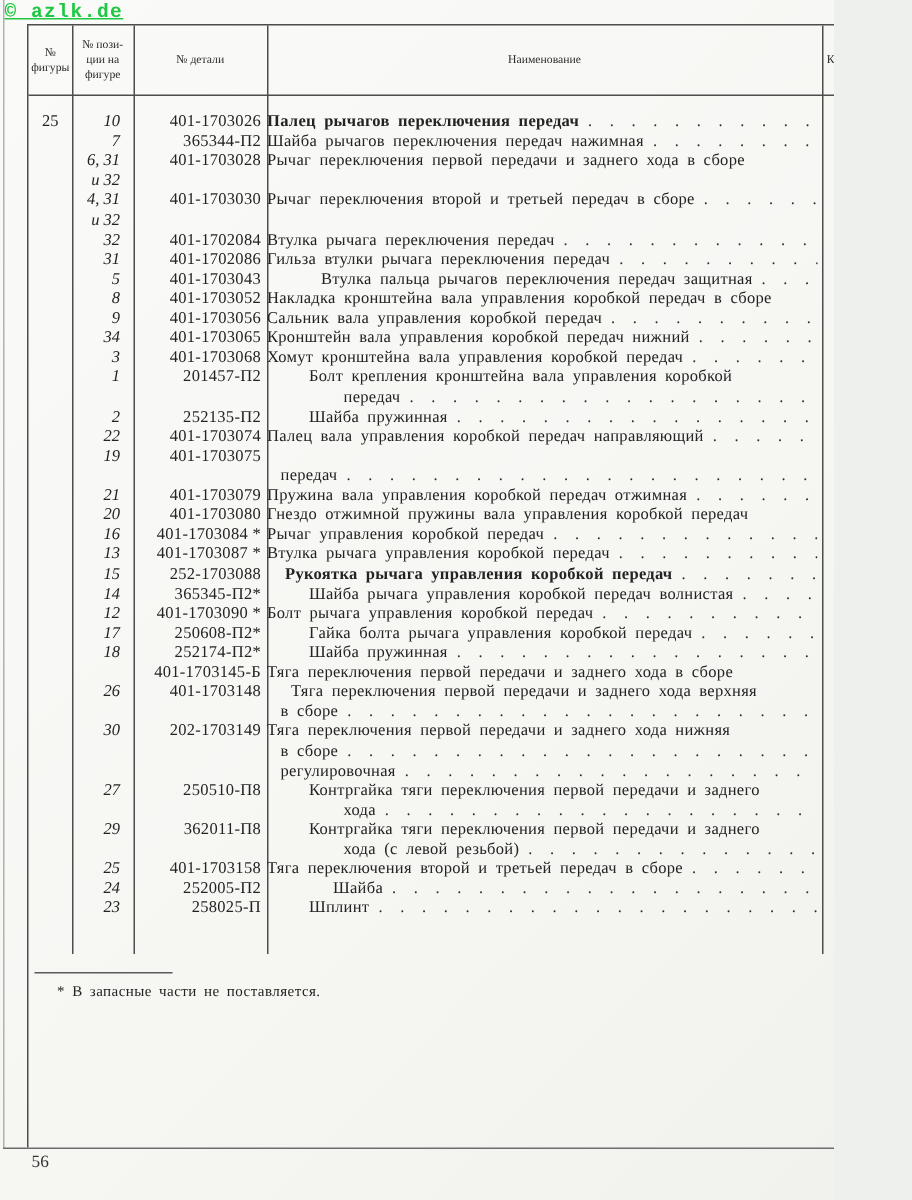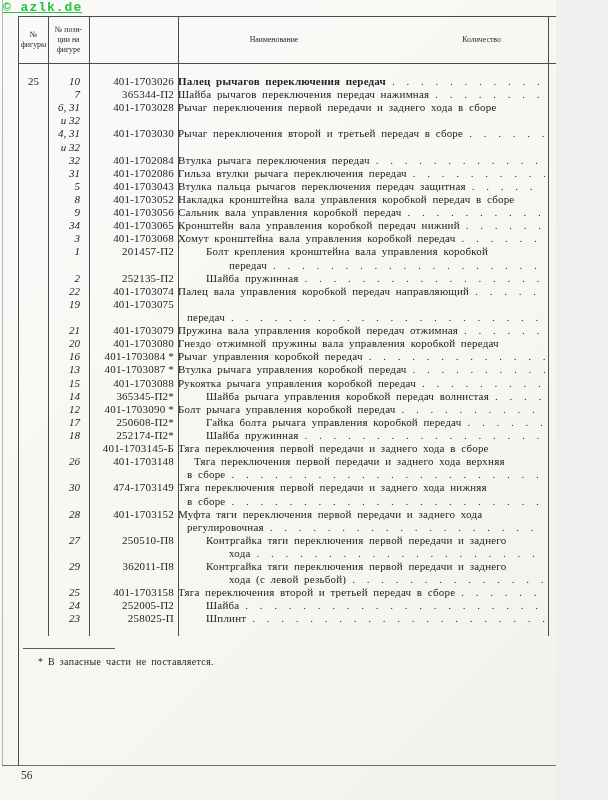--- a/index.html
+++ b/index.html
@@ -61,20 +61,21 @@
   <div class="watermark">© azlk.de</div>
   <div class="left-edge-line"></div>
 
   <div class="table">
     <div class="thead">
       <div class="th fig">№
 фигуры</div>
       <div class="th pos">№ пози-
 ции на
 фигуре</div>
+      <div class="th part">№ детали</div>
       <div class="th name">Наименование</div>
       <div class="th qty">Количество</div>
     </div>
     <div class="header-underline"></div>
     <div class="vline v1"></div>
     <div class="vline v2"></div>
     <div class="vline v3"></div>
     <div class="vline v4"></div>
     <div class="rows">
         <div class="row">
@@ -152,21 +153,21 @@
             <span class="nm" style="padding-left: 0px;">Гильза втулки рычага переключения передач</span>
             <span class="leader">. . . . . . . . . . . . . . . . . . . . . . . . . . . . . . . . . . . . . . . . . . . . . . . . . . . . . . . . . . . . . . . . . . . . . . . . . . . . . . . . . . . . . . . . . . </span>
           </span>
           <span class="cell qty">2</span>
         </div>
         <div class="row">
           <span class="cell fig"></span>
           <span class="cell pos">5</span>
           <span class="cell part">401-1703043</span>
           <span class="cell name">
-            <span class="nm" style="padding-left: 0px;">Втулка пальца рычагов переключения передач защитная</span>
+            <span class="nm" style="padding-left: 0px; margin-left: 36px;">Втулка пальца рычагов переключения передач защитная</span>
             <span class="leader">. . . . . . . . . . . . . . . . . . . . . . . . . . . . . . . . . . . . . . . . . . . . . . . . . . . . . . . . . . . . . . . . . . . . . . . . . . . . . . . . . . . . . . . . . . </span>
           </span>
           <span class="cell qty">1</span>
         </div>
         <div class="row">
           <span class="cell fig"></span>
           <span class="cell pos">8</span>
           <span class="cell part">401-1703052</span>
           <span class="cell name">
             <span class="nm" style="padding-left: 0px;">Накладка кронштейна вала управления коробкой передач в сборе</span>
@@ -293,23 +294,23 @@
           <span class="cell part">401-1703087 *</span>
           <span class="cell name">
             <span class="nm" style="padding-left: 0px;">Втулка рычага управления коробкой передач</span>
             <span class="leader">. . . . . . . . . . . . . . . . . . . . . . . . . . . . . . . . . . . . . . . . . . . . . . . . . . . . . . . . . . . . . . . . . . . . . . . . . . . . . . . . . . . . . . . . . . </span>
           </span>
           <span class="cell qty">1</span>
         </div>
         <div class="row">
           <span class="cell fig"></span>
           <span class="cell pos">15</span>
-          <span class="cell part">401-1703088</span>
-          <span class="cell name">
-            <span class="nm" style="padding-left: 0px;">Рукоятка рычага управления коробкой передач</span>
+          <span class="cell part">252-1703088</span>
+          <span class="cell name">
+            <span class="nm" style="padding-left: 12px; font-weight: bold;">Рукоятка рычага управления коробкой передач</span>
             <span class="leader">. . . . . . . . . . . . . . . . . . . . . . . . . . . . . . . . . . . . . . . . . . . . . . . . . . . . . . . . . . . . . . . . . . . . . . . . . . . . . . . . . . . . . . . . . . </span>
           </span>
           <span class="cell qty">1</span>
         </div>
         <div class="row">
           <span class="cell fig"></span>
           <span class="cell pos">14</span>
           <span class="cell part">365345-П2*</span>
           <span class="cell name">
             <span class="nm" style="padding-left: 28px;">Шайба рычага управления коробкой передач волнистая</span>
@@ -371,44 +372,35 @@
           <span class="cell part"></span>
           <span class="cell name">
             <span class="nm" style="padding-left: 9px;">в сборе</span>
             <span class="leader">. . . . . . . . . . . . . . . . . . . . . . . . . . . . . . . . . . . . . . . . . . . . . . . . . . . . . . . . . . . . . . . . . . . . . . . . . . . . . . . . . . . . . . . . . . </span>
           </span>
           <span class="cell qty">1</span>
         </div>
         <div class="row">
           <span class="cell fig"></span>
           <span class="cell pos">30</span>
-          <span class="cell part">474-1703149</span>
+          <span class="cell part">202-1703149</span>
           <span class="cell name">
             <span class="nm" style="padding-left: 0px;">Тяга переключения первой передачи и заднего хода нижняя</span>
           </span>
           <span class="cell qty"></span>
         </div>
         <div class="row">
           <span class="cell fig"></span>
           <span class="cell pos"></span>
           <span class="cell part"></span>
           <span class="cell name">
             <span class="nm" style="padding-left: 9px;">в сборе</span>
             <span class="leader">. . . . . . . . . . . . . . . . . . . . . . . . . . . . . . . . . . . . . . . . . . . . . . . . . . . . . . . . . . . . . . . . . . . . . . . . . . . . . . . . . . . . . . . . . . </span>
           </span>
           <span class="cell qty">1</span>
-        </div>
-        <div class="row">
-          <span class="cell fig"></span>
-          <span class="cell pos">28</span>
-          <span class="cell part">401-1703152</span>
-          <span class="cell name">
-            <span class="nm" style="padding-left: 0px;">Муфта тяги переключения первой передачи и заднего хода</span>
-          </span>
-          <span class="cell qty"></span>
         </div>
         <div class="row">
           <span class="cell fig"></span>
           <span class="cell pos"></span>
           <span class="cell part"></span>
           <span class="cell name">
             <span class="nm" style="padding-left: 9px;">регулировочная</span>
             <span class="leader">. . . . . . . . . . . . . . . . . . . . . . . . . . . . . . . . . . . . . . . . . . . . . . . . . . . . . . . . . . . . . . . . . . . . . . . . . . . . . . . . . . . . . . . . . . </span>
           </span>
           <span class="cell qty">1</span>
@@ -459,21 +451,21 @@
             <span class="nm" style="padding-left: 0px;">Тяга переключения второй и третьей передач в сборе</span>
             <span class="leader">. . . . . . . . . . . . . . . . . . . . . . . . . . . . . . . . . . . . . . . . . . . . . . . . . . . . . . . . . . . . . . . . . . . . . . . . . . . . . . . . . . . . . . . . . . </span>
           </span>
           <span class="cell qty">1</span>
         </div>
         <div class="row">
           <span class="cell fig"></span>
           <span class="cell pos">24</span>
           <span class="cell part">252005-П2</span>
           <span class="cell name">
-            <span class="nm" style="padding-left: 28px;">Шайба</span>
+            <span class="nm" style="padding-left: 44px;">Шайба</span>
             <span class="leader">. . . . . . . . . . . . . . . . . . . . . . . . . . . . . . . . . . . . . . . . . . . . . . . . . . . . . . . . . . . . . . . . . . . . . . . . . . . . . . . . . . . . . . . . . . </span>
           </span>
           <span class="cell qty">4</span>
         </div>
         <div class="row">
           <span class="cell fig"></span>
           <span class="cell pos">23</span>
           <span class="cell part">258025-П</span>
           <span class="cell name">
             <span class="nm" style="padding-left: 28px;">Шплинт</span>

